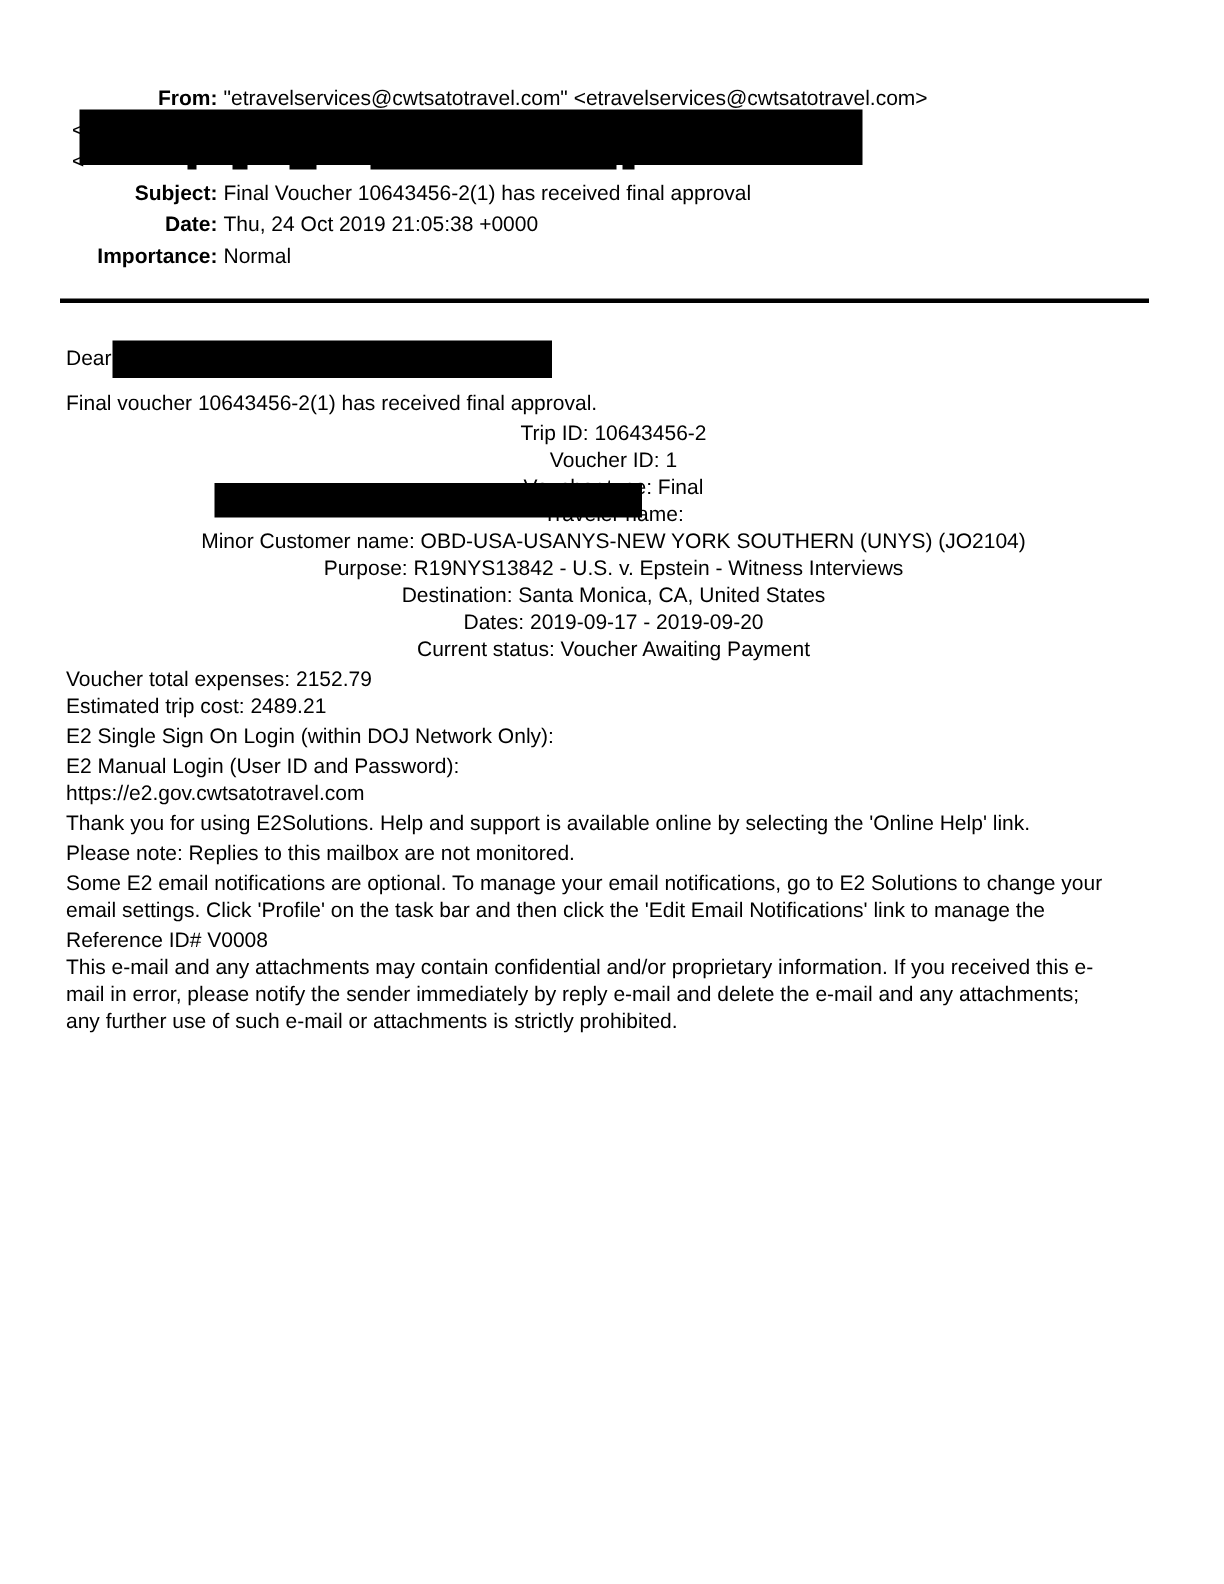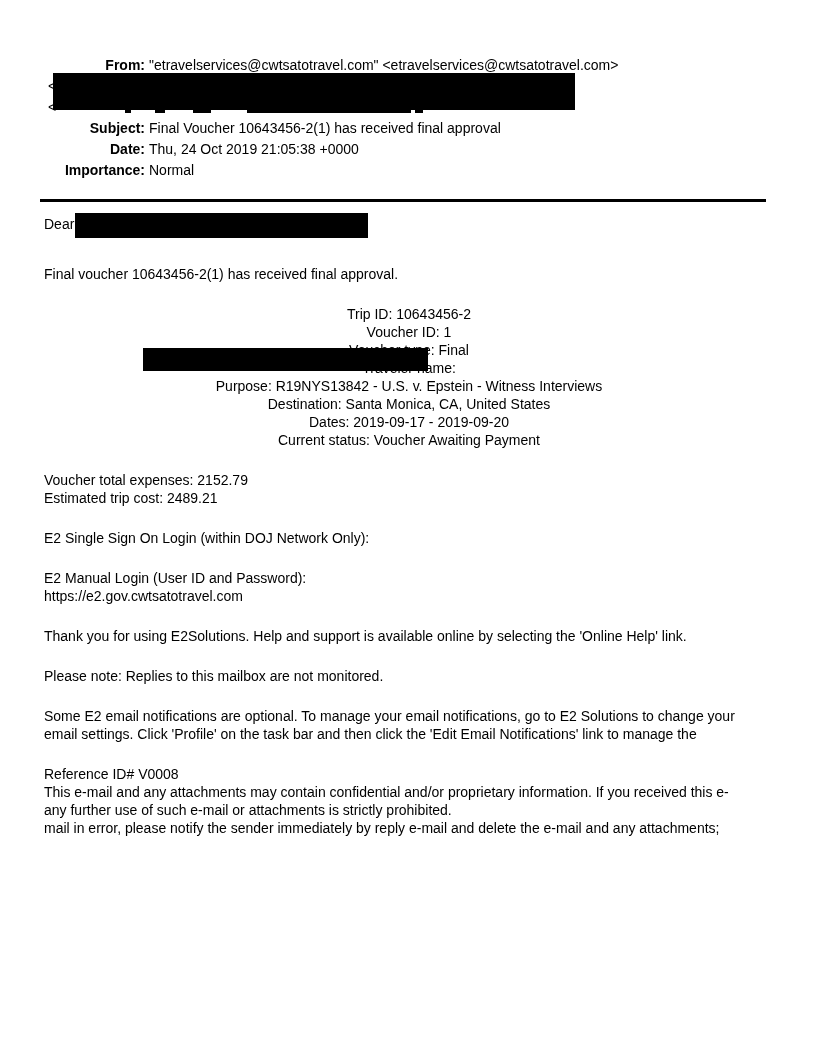--- a/index.html
+++ b/index.html
@@ -30,23 +30,23 @@
   .frag-a { left: 77px;  width: 6px; }
   .frag-b { left: 107px; width: 10px; }
   .frag-c { left: 145px; width: 18px; }
   .frag-d { left: 199px; width: 164px; }
   .frag-e { left: 367px; width: 8px; }
   .divider {
     position: absolute; left: 40px; top: 199px;
     width: 726px; height: 3px; background: #000000;
   }
   .emailbody { position: absolute; left: 44px; top: 213px; width: 730px; }
-  .greeting { position: relative; height: 30px; line-height: 22px; }
+  .greeting { position: relative; height: 30px; line-height: 22px; margin-top: 14px; }
   .greet-box { left: 31px; top: 0; width: 293px; height: 25px; }
-  .para { margin-top: 22px; }
+  .para { margin-top: 2px; }
   .line { height: 18px; line-height: 18px; white-space: nowrap; }
   .trip-para { position: relative; text-align: center; }
   .traveler-box { left: 99px; top: 43px; width: 285px; height: 23px; }
   .bottom-box { left: 40px; top: 1036px; width: 36px; height: 17px; }
 </style>
 </head>
 <body>
 
 <div class="page">
 
@@ -98,20 +98,21 @@
 
     <div class="para">
       <div class="line">Final voucher 10643456-2(1) has received final approval.</div>
     </div>
 
     <div class="para trip-para">
       <div class="line">Trip ID: 10643456-2</div>
       <div class="line">Voucher ID: 1</div>
       <div class="line">Voucher type: Final</div>
       <div class="line">Traveler name:</div>
+      <div class="line">Minor Customer name: OBD-USA-USANYS-NEW YORK SOUTHERN (UNYS) (JO2104)</div>
       <div class="line">Purpose: R19NYS13842 - U.S. v. Epstein - Witness Interviews</div>
       <div class="line">Destination: Santa Monica, CA, United States</div>
       <div class="line">Dates: 2019-09-17 - 2019-09-20</div>
       <div class="line">Current status: Voucher Awaiting Payment</div>
       <div class="redaction traveler-box"></div>
     </div>
 
     <div class="para">
       <div class="line">Voucher total expenses: 2152.79</div>
       <div class="line">Estimated trip cost: 2489.21</div>
@@ -135,21 +136,21 @@
     </div>
 
     <div class="para">
       <div class="line">Some E2 email notifications are optional. To manage your email notifications, go to E2 Solutions to change your</div>
       <div class="line">email settings. Click 'Profile' on the task bar and then click the 'Edit Email Notifications' link to manage the</div>
     </div>
 
     <div class="para">
       <div class="line">Reference ID# V0008</div>
       <div class="line">This e-mail and any attachments may contain confidential and/or proprietary information. If you received this e-</div>
+      <div class="line">mail in error, please notify the sender immediately by reply e-mail and delete the e-mail and any attachments;</div>
       <div class="line">any further use of such e-mail or attachments is strictly prohibited.</div>
-      <div class="line">mail in error, please notify the sender immediately by reply e-mail and delete the e-mail and any attachments;</div>
     </div>
 
   </div>
 
   <div class="redaction bottom-box"></div>
 
 </div>
 
 </body></html>

